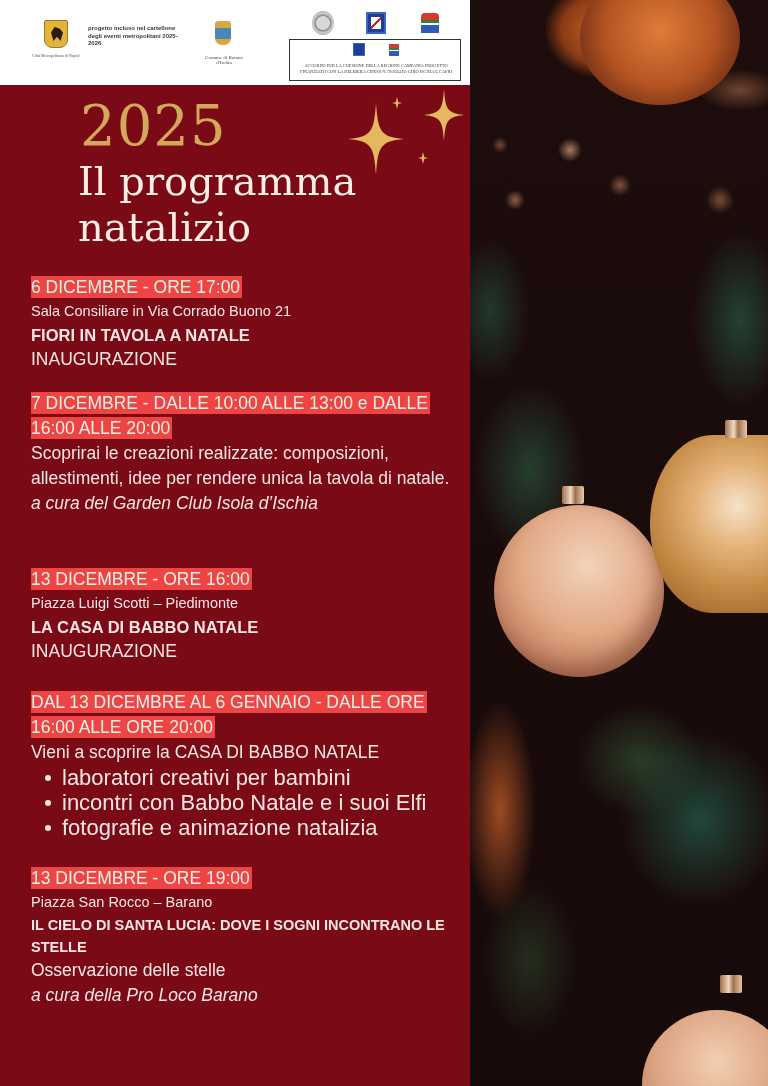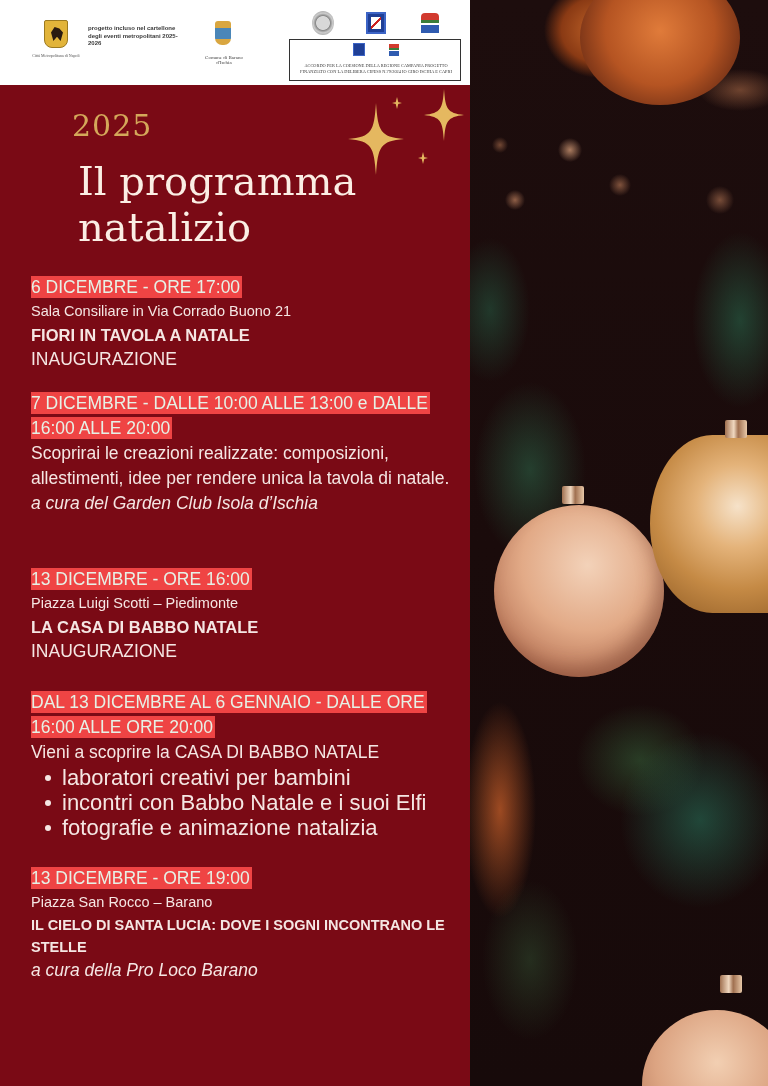--- a/index.html
+++ b/index.html
@@ -121,22 +121,22 @@
     background: linear-gradient(180deg, #d23a2e 0 35%, #3a7d3a 35% 50%, #fff 50% 60%, #2f5bb0 60%);
   }
   .agreement-text {
     position: absolute; left: 3px; top: 23px; width: 166px;
     font-family: "Liberation Serif", serif; font-size: 4.3px; color: #333;
     text-align: center; line-height: 6px; letter-spacing: 0.05px;
   }
 
   
   .year {
-    position: absolute; left: 72px; top: 100px;
-    font-family: "DejaVu Serif", "Liberation Serif", serif; font-size: 30px; color: #d4a85a;
+    position: absolute; left: 80px; top: 100px;
+    font-family: "DejaVu Serif", "Liberation Serif", serif; font-size: 56px; color: #d4a85a;
     letter-spacing: 1px; line-height: 52px;
   }
   .title {
     position: absolute; left: 78px; top: 158px; width: 360px;
     font-family: "DejaVu Serif", "Liberation Serif", serif; font-size: 40px; color: #fbeee4;
     line-height: 46px; letter-spacing: 0px;
   }
   .sparkle { position: absolute; fill: #e5b860; }
 
   
@@ -239,16 +239,17 @@
       <li>laboratori creativi per bambini</li>
       <li>incontri con Babbo Natale e i suoi Elfi</li>
       <li>fotografie e animazione natalizia</li>
     </ul>
   </div>
 
   <div class="event" style="top:866px;">
     <div class="date-block"><span class="date-bar">13 DICEMBRE - ORE 19:00</span></div>
     <div class="venue">Piazza San Rocco – Barano</div>
     <div class="ev-title small">IL CIELO DI SANTA LUCIA: DOVE I SOGNI INCONTRANO LE STELLE</div>
+    <div class="desc">Osservazione delle stelle</div>
     <div class="curator">a cura della Pro Loco Barano</div>
   </div>
 
 </div>
 
 </body></html>

